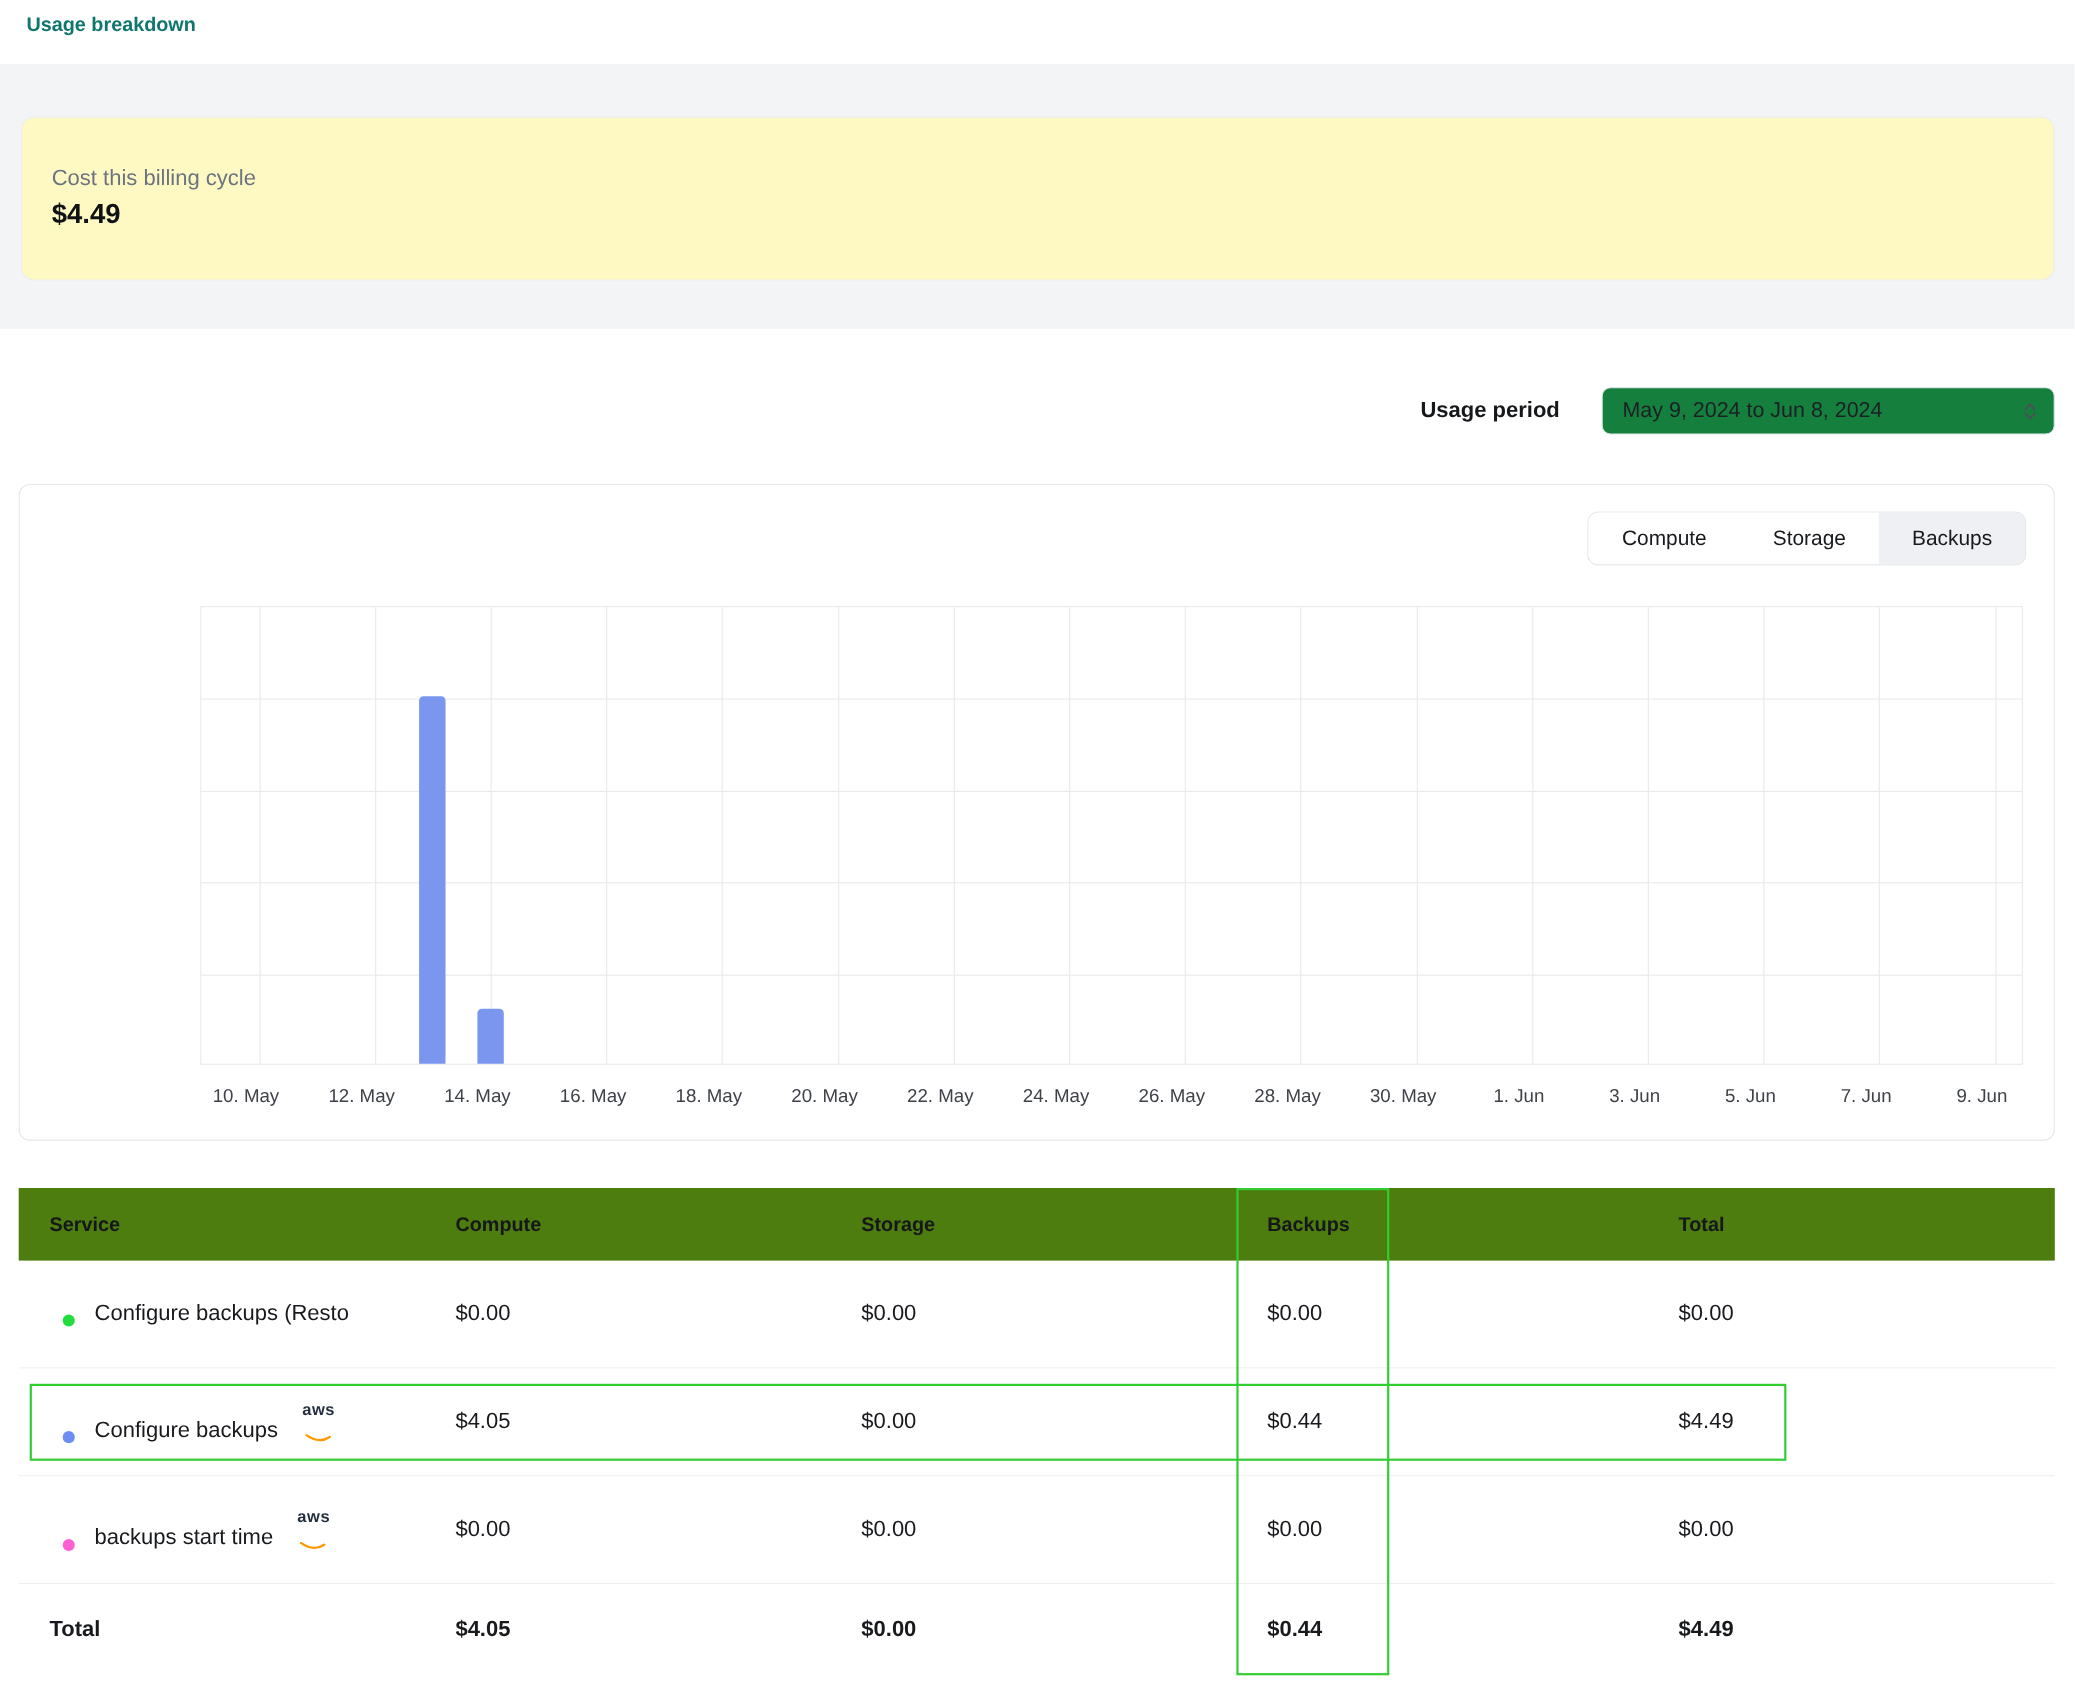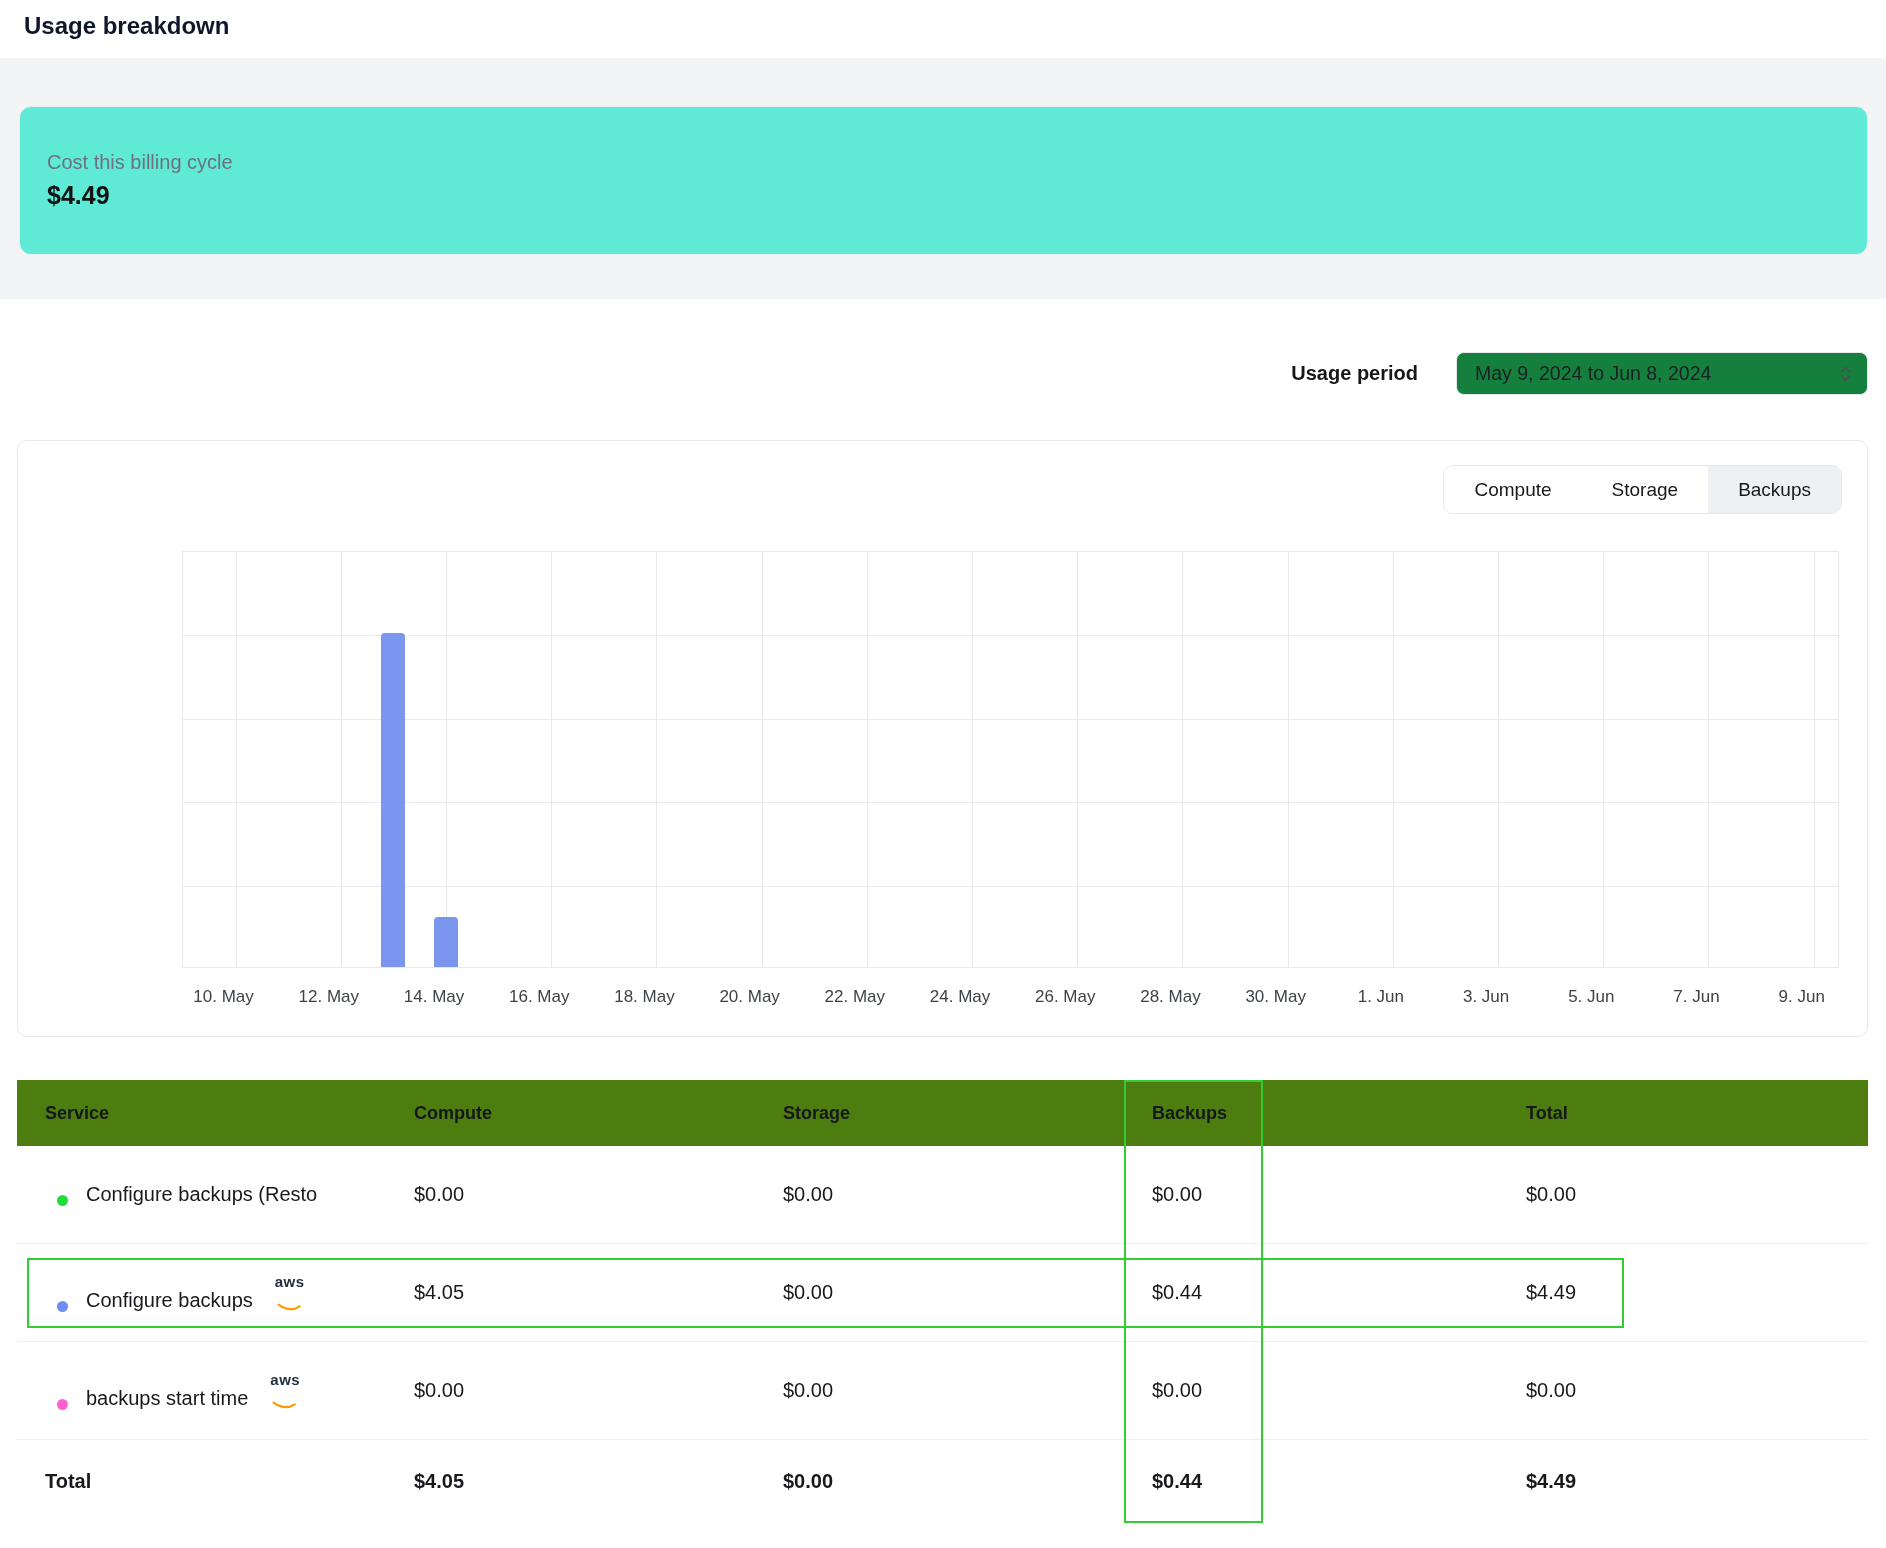--- a/index.html
+++ b/index.html
@@ -1,25 +1,25 @@
 <!DOCTYPE html>
 <html><head>
 <meta charset="utf-8">
 <style>
   * { margin:0; padding:0; box-sizing:border-box; }
   html,body { width:1886px; }
   body {
     height:1548px; background:#ffffff; position:relative; overflow:hidden;
     font-family:"Liberation Sans", sans-serif; color:#17191c;
   }
-  .page-title { height:58px; padding:12px 12px 0 24px; font-size:24px; font-weight:700; color:#0f172a; }
+  .page-title { height:58px; padding:12px 12px 0 24px; font-size:18px; font-weight:700; color:#0f766e; }
 
   
   .cost-band { height:241px; background:#f3f4f6; padding:48px 18px 0 19px; }
-  .cost-card { height:149px; background:#5eead4; border:1px solid #ebedf0; border-radius:12px; padding:42px 0 0 27px; }
+  .cost-card { height:149px; background:#fef9c3; border:1px solid #ebedf0; border-radius:12px; padding:42px 0 0 27px; }
   .cost-label { font-size:20px; line-height:26px; color:#6b7280; }
   .cost-value { font-size:25px; line-height:30px; font-weight:700; color:#101214; margin-top:5px; }
 
   
   .time-period-row { height:43px; margin-top:53px; display:flex; justify-content:flex-end; align-items:center; gap:38px; padding-right:18px; }
   .tp-label { font-size:20px; font-weight:700; color:#15171a; }
   .tp-select { width:412px; height:43px; background:#15803d; border:1px solid #e4e6ea; border-radius:8px;
     display:flex; align-items:center; justify-content:space-between; padding:0 14px 0 18px; cursor:pointer; }
   .tp-select span { font-size:19.5px; color:#1c1f24; }
   .tp-select svg { flex:none; }

